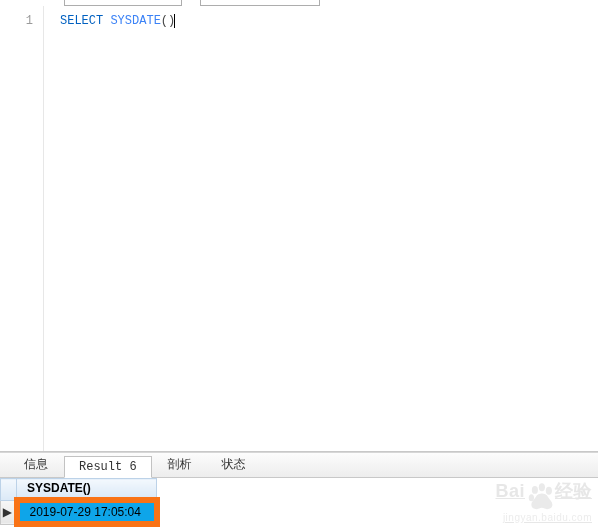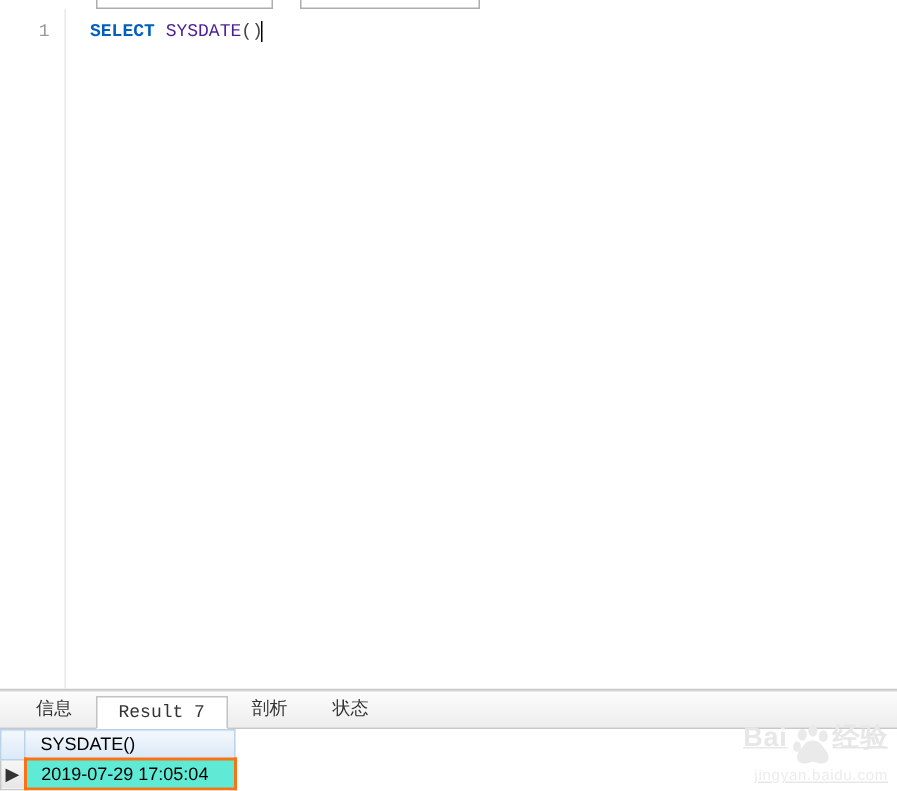--- a/index.html
+++ b/index.html
@@ -8,36 +8,36 @@
 
   
   .top-strip { height: 6px; background: #fff; position: relative; }
   .top-strip .box1 { position: absolute; left: 64px; top: -12px; width: 118px; height: 18px; border: 1px solid #adadad; background: #fff; }
   .top-strip .box2 { position: absolute; left: 200px; top: -12px; width: 120px; height: 18px; border: 1px solid #adadad; background: #fff; }
 
   
   .editor-wrap { flex: 1; display: flex; border-bottom: 1px solid #c8c8c8; background: #fff; }
   .gutter { width: 44px; background: #fff; border-right: 1px solid #e7e7e7; color: #9a9a9a; font-family: Consolas, "Courier New", monospace; font-size: 12px; padding-top: 8px; text-align: right; padding-right: 10px; }
   .code { flex: 1; background: #fff; font-family: Consolas, "Courier New", monospace; font-size: 12px; padding-top: 8px; padding-left: 16px; position: relative; }
-  .kw { color: #0060c0; font-weight: bold; }
-  .fn { color: #4c1d95; }
+  .kw { color: #0060c0; font-weight: normal; }
+  .fn { color: #3b82f6; }
   .paren { color: #444; }
   .caret { display: inline-block; width: 1px; height: 14px; background: #000; vertical-align: text-bottom; margin-left: -1px; }
 
   
   .tabs-row { height: 26px; background: linear-gradient(#fcfcfc,#ededed); border-top: 1px solid #d6d6d6; border-bottom: 1px solid #c8c8c8; display: flex; align-items: flex-end; padding-left: 10px; }
   .tab { height: 22px; line-height: 20px; padding: 0 14px; margin-right: 2px; color: #333; border: 1px solid transparent; border-bottom: none; cursor: pointer; font-family: Liberation Mono, monospace; }
   .tab.active { background: #fff; border: 1px solid #c2c2c2; border-bottom: 1px solid #fff; position: relative; top: 1px; }
   .tab:not(.active):not(.inactive) { border: none; }
 
   
   .result-area { background: #fff; }
   .grid { border-collapse: collapse; }
-  .grid th { background: linear-gradient(#f3f8fd,#dbe9f7); border: 1px solid #bcd2e8; padding: 2px 10px; text-align: left; font-weight: normal; min-width: 140px; height: 18px; }
-  .grid td { border: 2px solid #f97316; padding: 2px 10px; height: 18px; background: #5eead4; }
+  .grid th { background: linear-gradient(#f3f8fd,#dbe9f7); border: 1px solid #bcd2e8; padding: 2px 10px; text-align: left; font-weight: bold; min-width: 140px; height: 18px; }
+  .grid td { border: 6px solid #f97316; padding: 2px 10px; height: 18px; background: #0ea5e9; }
   .grid td.rowhdr { width: 16px; min-width: 16px; padding: 0; background: linear-gradient(#f7f7f7,#e7e7e7); border: 1px solid #c8c8c8; text-align: center; color: #333; }
   .grid th.corner { width: 16px; min-width: 16px; padding: 0; background: linear-gradient(#f3f8fd,#dbe9f7); border: 1px solid #bcd2e8; }
 
   
   .watermark { position: absolute; right: 6px; bottom: 4px; color: #e7e7e7; font-size: 18px; font-weight: bold; font-family: Arial, sans-serif; letter-spacing: 0.5px; text-align: right; line-height: 1; text-decoration: underline; }
   .watermark .sub { font-size: 10px; font-weight: normal; color: #ececec; display: block; }
   .watermark .paw { display: inline-block; vertical-align: top; margin-left: 2px; }
   .watermark .paw svg { width: 28px; height: 28px; }
 </style>
 </head>
@@ -55,21 +55,21 @@
       <div>1</div>
     </div>
     <div class="code">
       <span class="kw">SELECT</span>
       <span> </span><span class="fn">SYSDATE</span><span class="paren">()</span><span class="caret"></span>
     </div>
   </div>
 
   <div class="tabs-row">
     <div class="tab">信息</div>
-    <div class="tab active">Result 7</div>
+    <div class="tab active">Result 6</div>
     <div class="tab">剖析</div>
     <div class="tab">状态</div>
   </div>
 
   <div class="result-area">
     <table class="grid">
       <tbody>
           <tr>
         <th class="corner"></th>
         <th>SYSDATE()</th>

